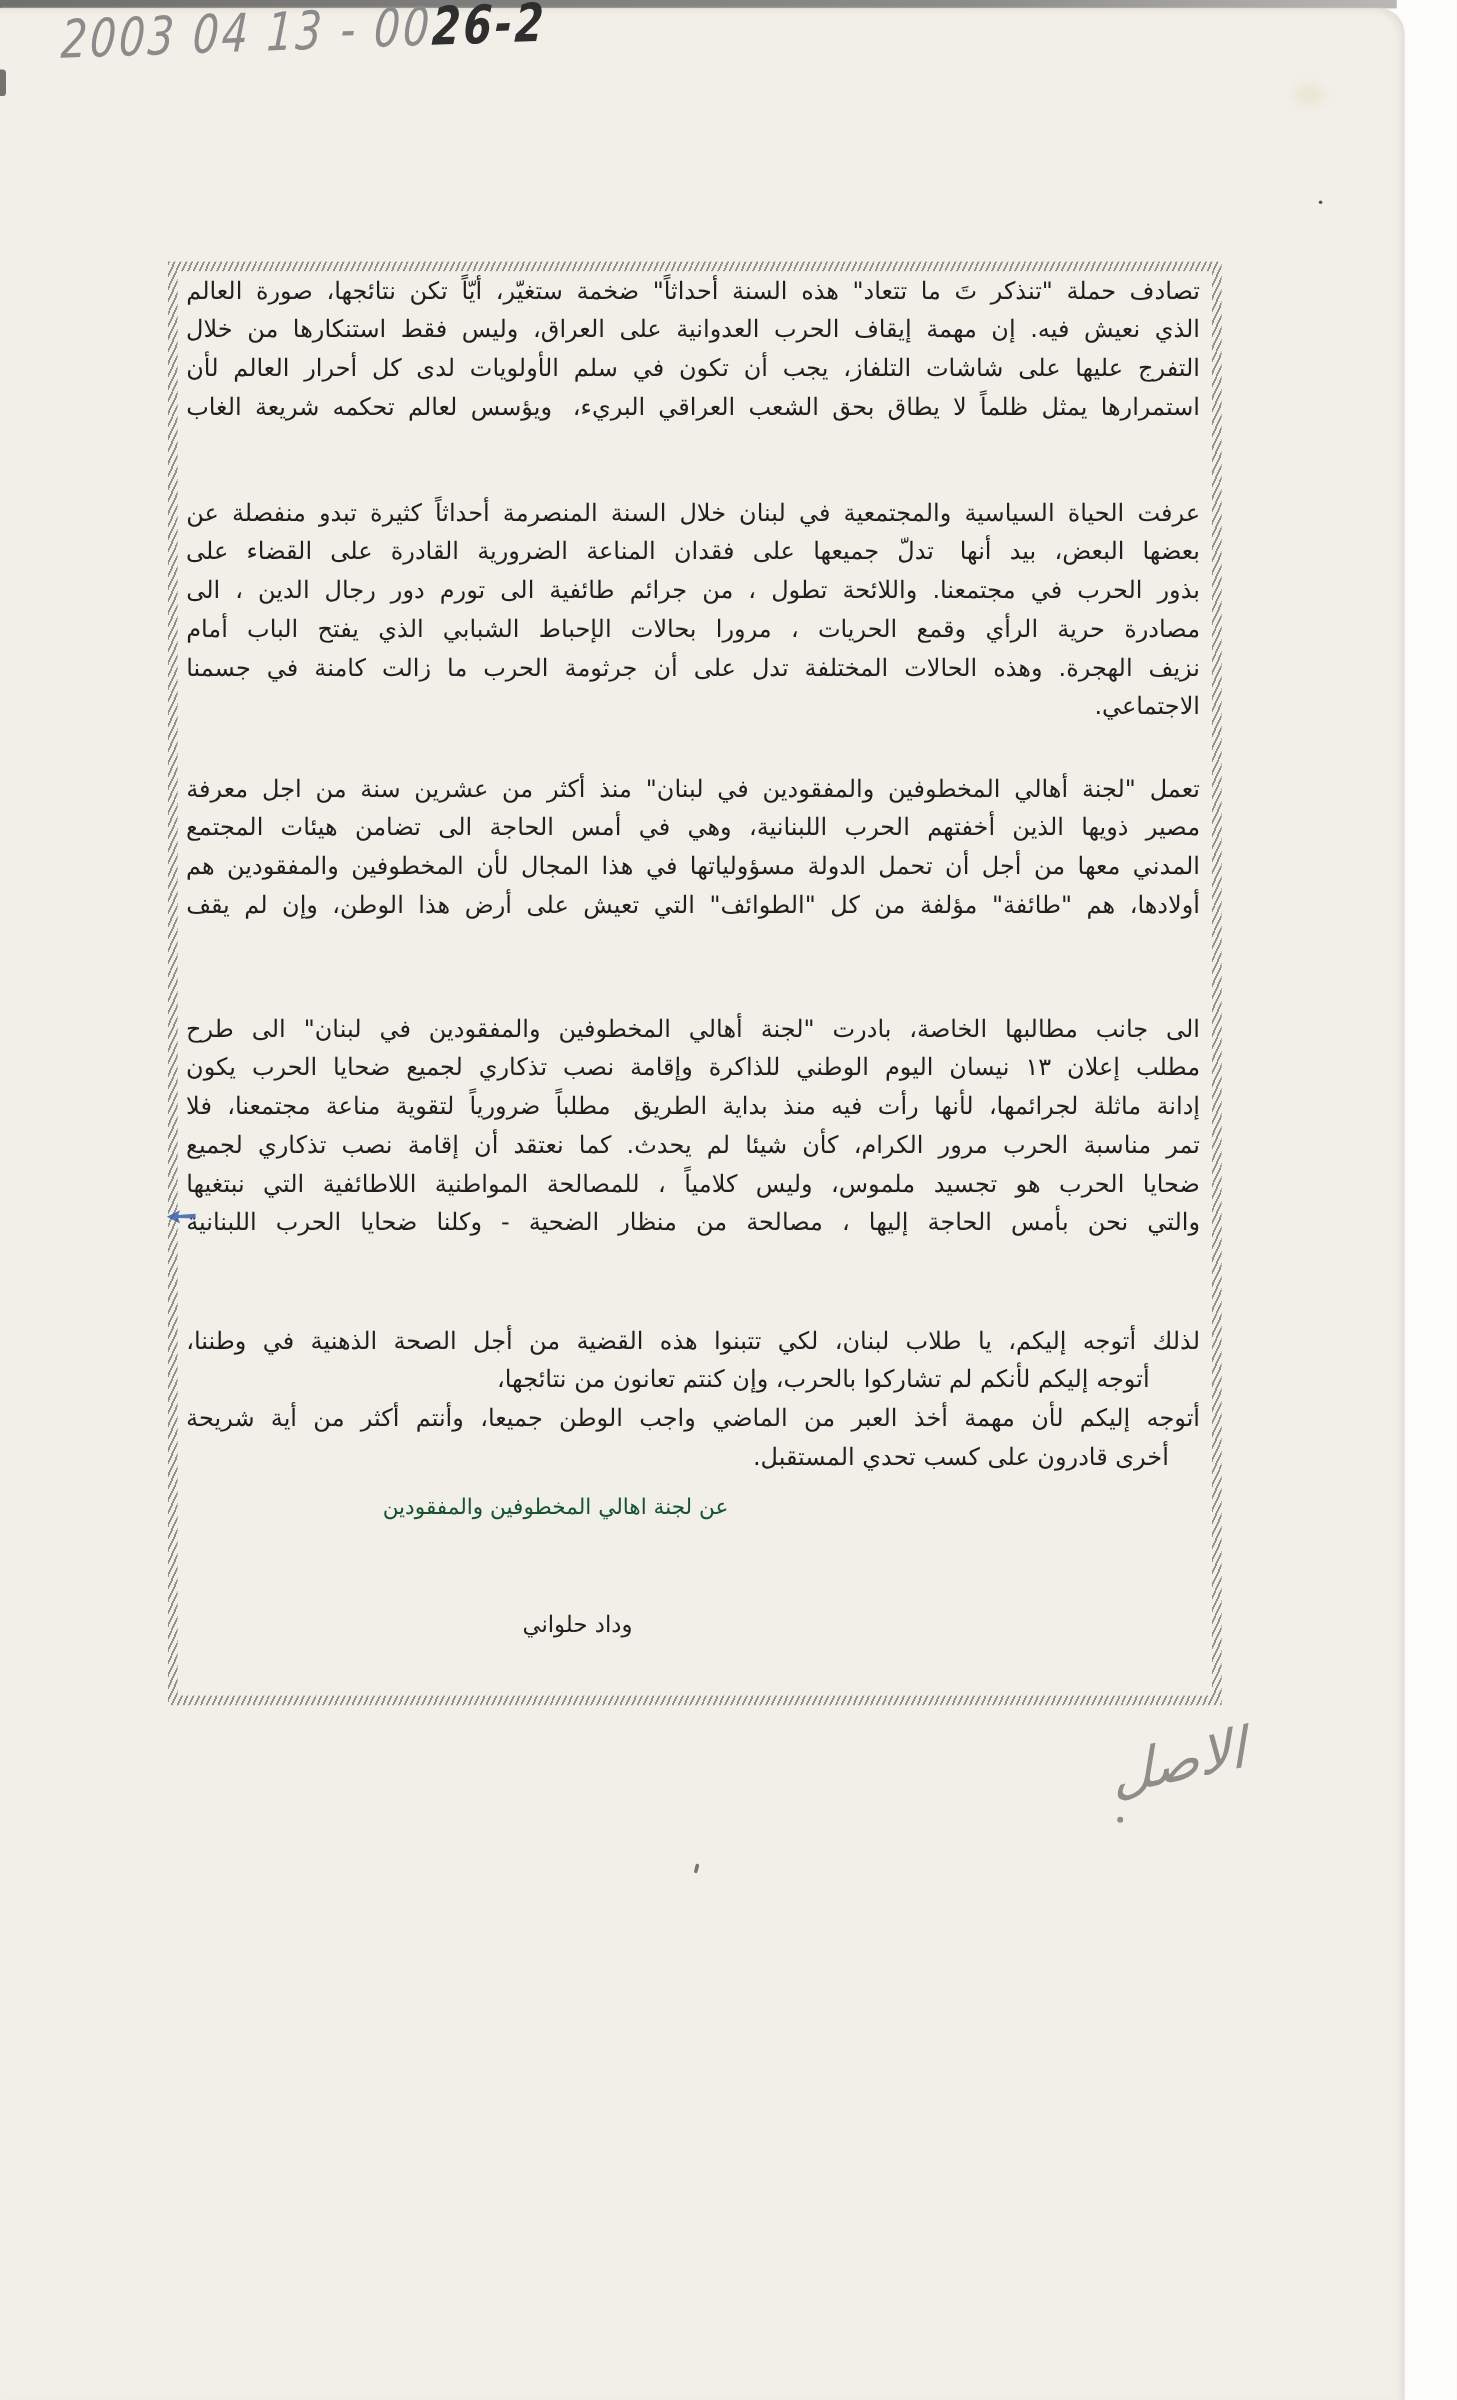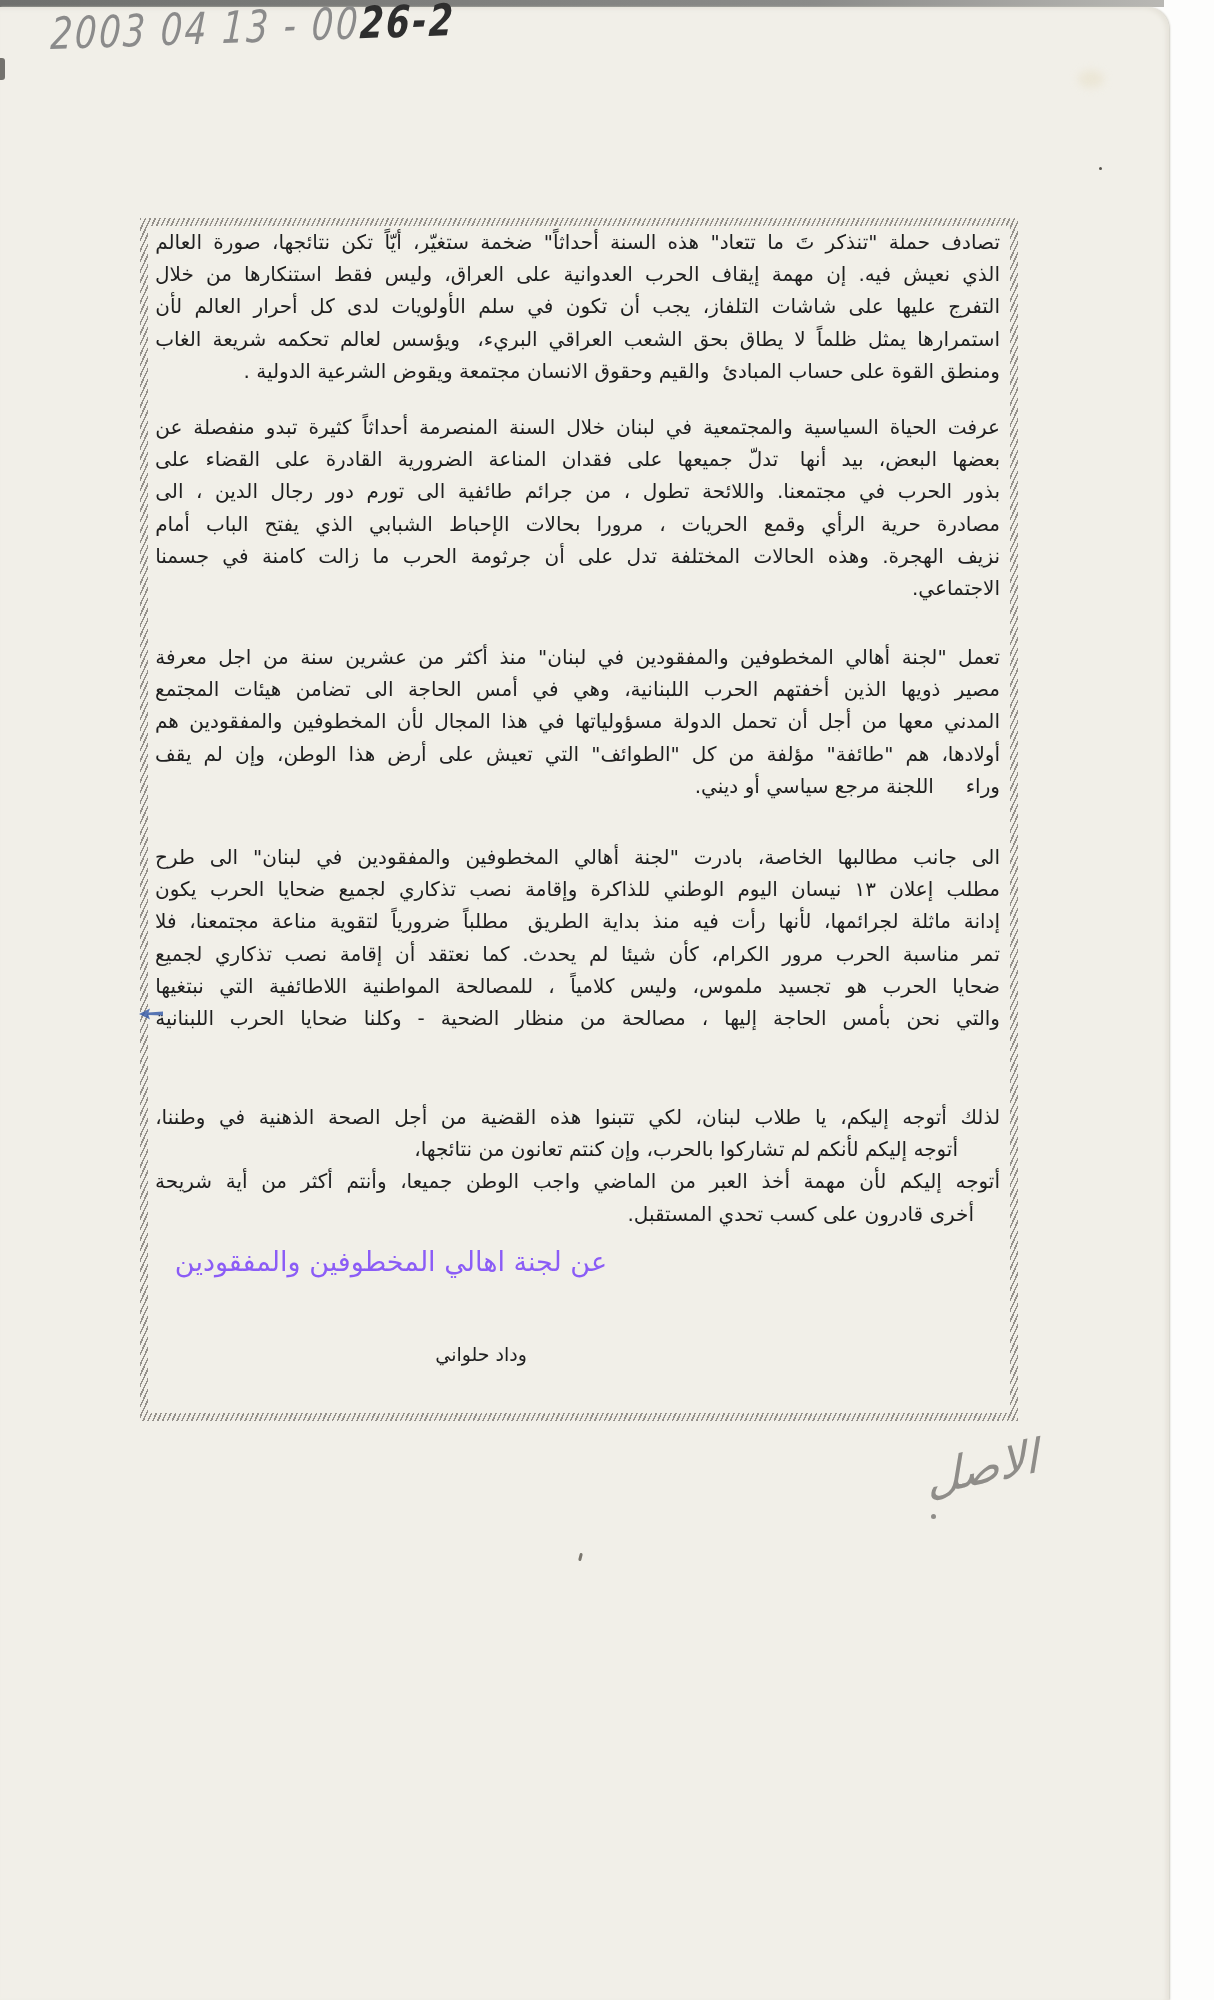--- a/index.html
+++ b/index.html
@@ -52,21 +52,21 @@
   }
   .p1{top:0;}  .p2{top:185px;}  .p3{top:415px;}  .p4{top:615px;}  .p5{top:875px;}
   .line{height:32.2px;}
   .line.j{display:flex;justify-content:space-between;}
   .line.j span{white-space:pre;}
   .line.r{text-align:right;white-space:pre;}
   .p5 .line:nth-child(2){padding-right:42px;}
   .p5 .line:nth-child(4){padding-right:26px;}
   .signoff{
     position:absolute;top:1020px;right:403px;
-    direction:rtl;font-size:27px;color:#8b5cf6;white-space:pre;
+    direction:rtl;font-size:18px;color:#14532d;white-space:pre;
   }
   .signature{
     position:absolute;top:1117px;right:483px;
     direction:rtl;font-size:19px;color:#1f1f1f;white-space:pre;
   }
   
   .margin-arrow{
     position:absolute;left:-10px;top:780px;width:26px;height:16px;
   }
   
@@ -160,21 +160,20 @@
           <span>بحق</span>
           <span>الشعب</span>
           <span>العراقي</span>
           <span>البريء،&nbsp;</span>
           <span>ويؤسس</span>
           <span>لعالم</span>
           <span>تحكمه</span>
           <span>شريعة</span>
           <span>الغاب</span>
         </div>
-        <div class="line r">ومنطق القوة على حساب المبادئ&nbsp; والقيم وحقوق الانسان مجتمعة ويقوض الشرعية الدولية .</div>
       </div>
 
     <div class="para p2">
         <div class="line j">
           <span>عرفت</span>
           <span>الحياة</span>
           <span>السياسية</span>
           <span>والمجتمعية</span>
           <span>في</span>
           <span>لبنان</span>
@@ -320,21 +319,20 @@
           <span>التي</span>
           <span>تعيش</span>
           <span>على</span>
           <span>أرض</span>
           <span>هذا</span>
           <span>الوطن،</span>
           <span>وإن</span>
           <span>لم</span>
           <span>يقف</span>
         </div>
-        <div class="line r">وراء&nbsp;&nbsp;&nbsp;&nbsp; اللجنة مرجع سياسي أو ديني.</div>
       </div>
 
     <div class="para p4">
         <div class="line j">
           <span>الى</span>
           <span>جانب</span>
           <span>مطالبها</span>
           <span>الخاصة،</span>
           <span>بادرت</span>
           <span>"لجنة</span>

